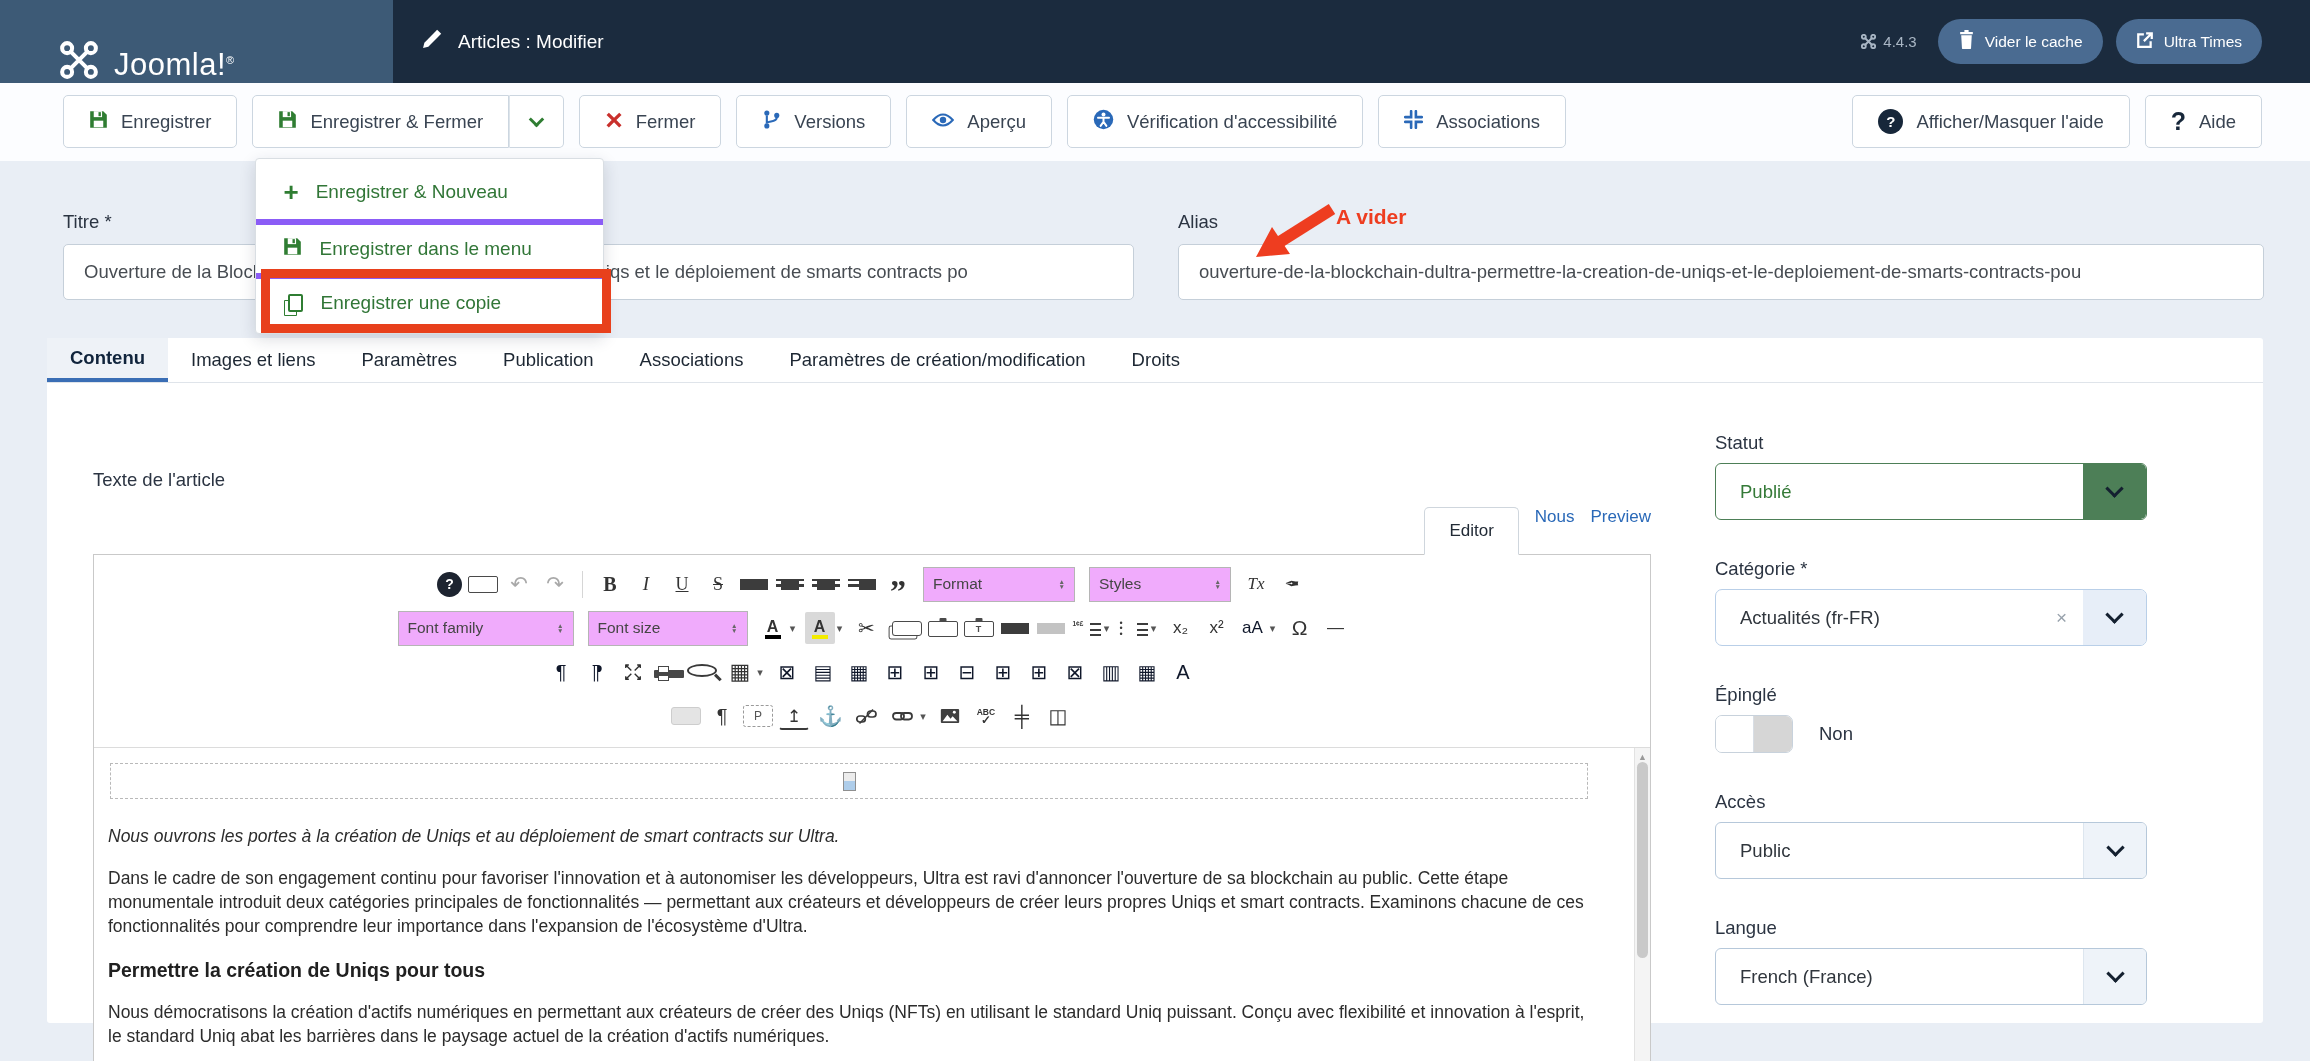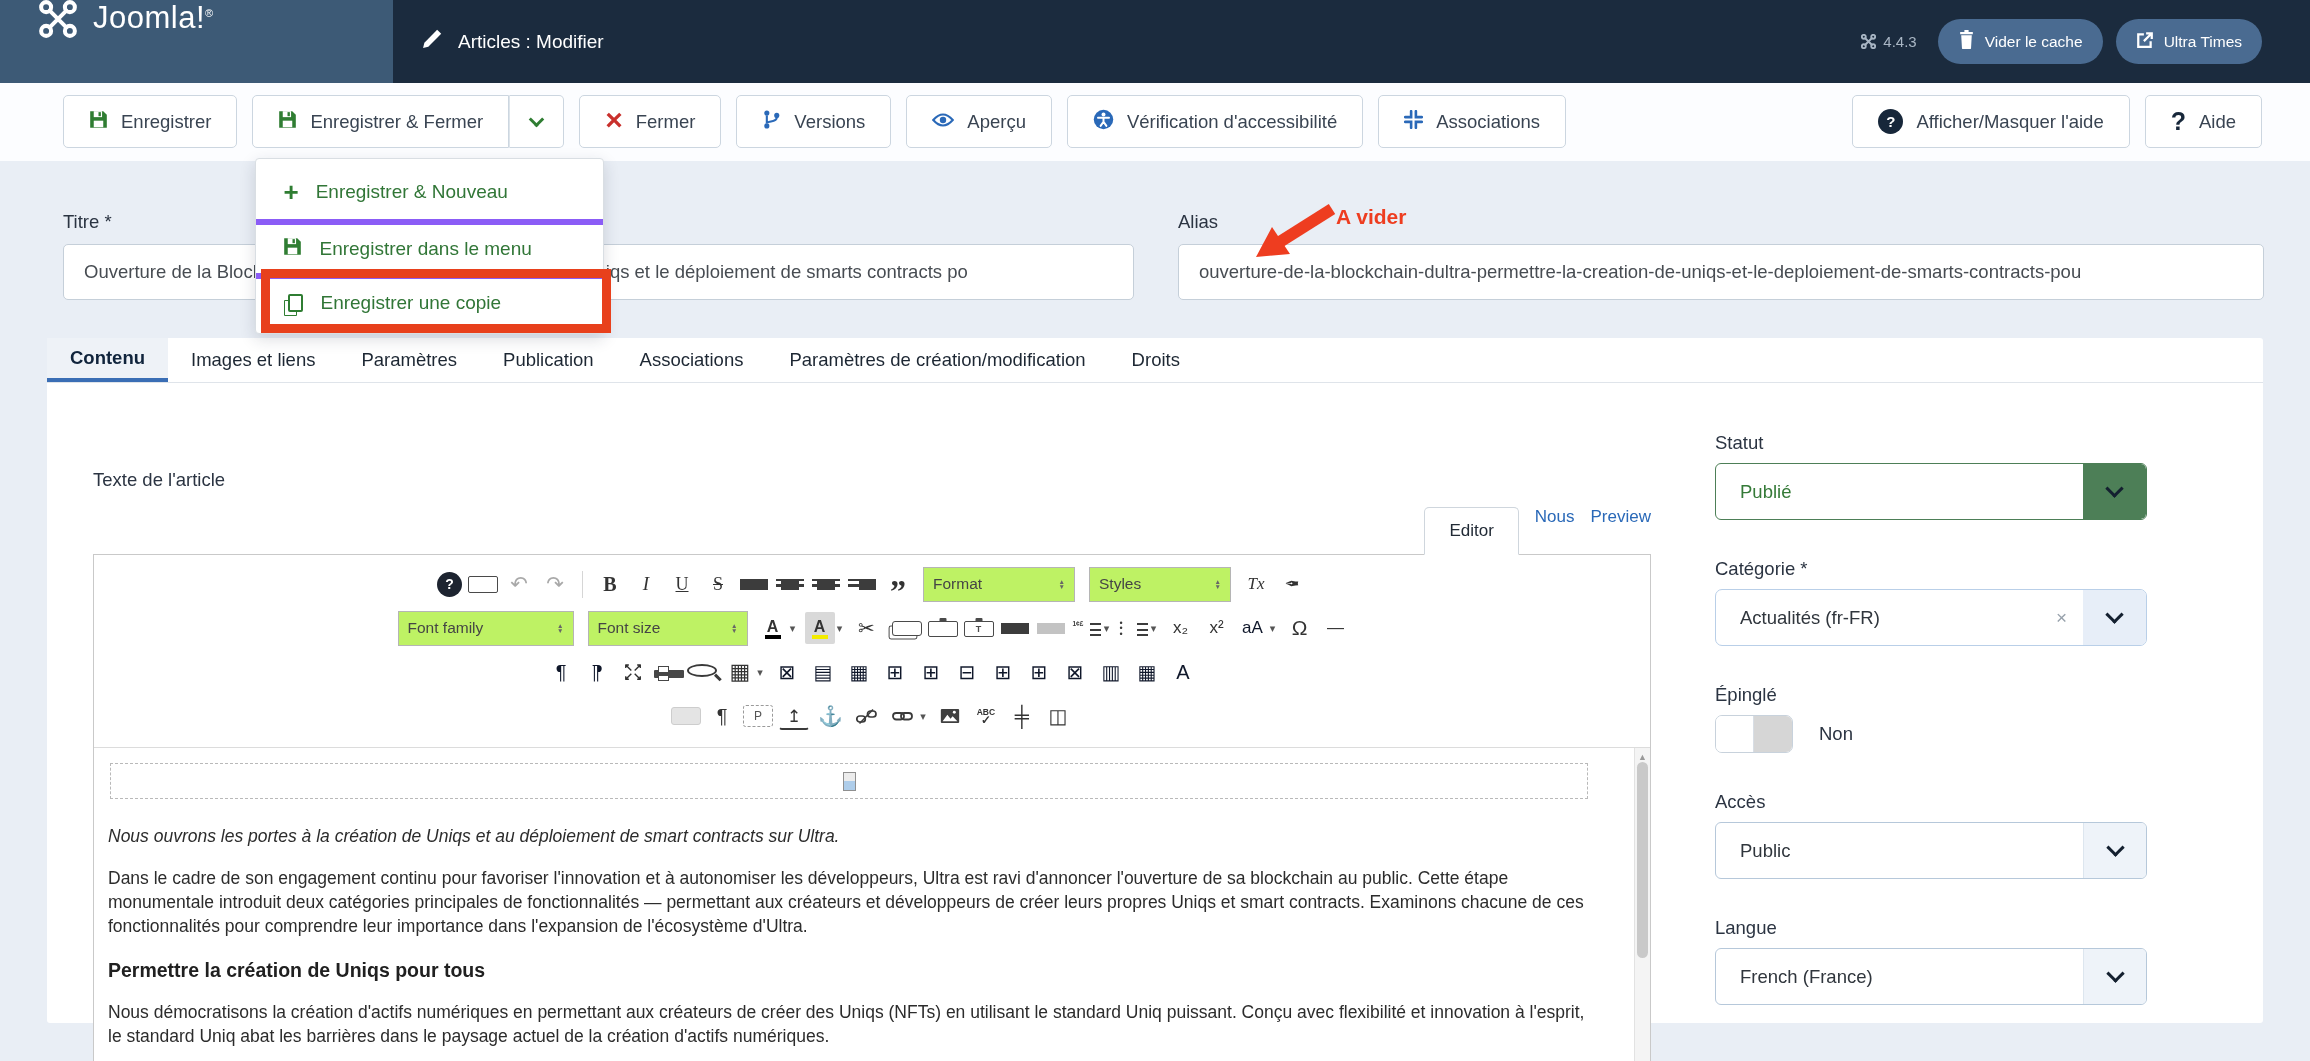--- a/index.html
+++ b/index.html
@@ -2,21 +2,21 @@
 <html lang="fr"><head>
 <meta charset="utf-8">
 <style>
   *{box-sizing:border-box;margin:0;padding:0}
   html,body{width:2310px;height:1061px;overflow:hidden}
   body{font-family:"Liberation Sans",sans-serif;background:#e9eef5;color:#2b3442}
   i,em{font-style:normal}
 
   
   .topbar{height:83px;background:#1b2b3e;display:flex;align-items:stretch}
-  .logo-block{width:393px;background:#3d5a76;display:flex;align-items:flex-start;gap:16px;padding-left:39px;cursor:pointer}
+  .logo-block{width:393px;background:#3d5a76;display:flex;align-items:flex-end;gap:16px;padding-left:60px;cursor:pointer}
   .brand{color:#fff;font-size:31px;letter-spacing:.5px}
   .brand sup{font-size:11px}
   .page-head{display:flex;align-items:center;gap:15px;padding-left:26px}
   .page-head h1{color:#fff;font-size:19px;font-weight:400}
   .top-right{margin-left:auto;display:flex;align-items:center;gap:13px;padding-right:48px}
   .version{display:flex;align-items:center;gap:7px;color:#a9b6c4;font-size:15px;margin-right:8px}
   .pill{display:flex;align-items:center;gap:10px;height:45px;padding:0 20px;border:none;border-radius:23px;background:#4a6b91;color:#fff;font-size:15.5px;font-family:inherit;cursor:pointer}
 
   
   .toolbar{background:#fcfdff;display:flex;align-items:center;gap:15px;padding:12px 48px 13px 63px;position:relative;z-index:20}
@@ -63,21 +63,21 @@
   .ed-tabs{position:absolute;right:0;bottom:-1px;display:flex;gap:16px}
   .vtab-link{color:#2a69b8;font-size:17px;padding-bottom:15px;cursor:pointer}
   .vtab-active{background:#fff;border:1px solid #cfd6dd;border-bottom:1px solid #fff;border-radius:5px 5px 0 0;padding:13px 24px;font-size:17px;color:#222b36;position:relative;z-index:2;cursor:pointer}
 
   
   .editor{border:1px solid #c9c9c9;background:#fff;height:515px;overflow:hidden;position:relative}
   .tb{padding:7px 0 9px;border-bottom:1px solid #dcdcdc}
   .tb-row{display:flex;justify-content:center;align-items:center;min-height:44px}
   .tbi{min-width:30px;height:32px;margin:1px 3px;padding:0 2px;display:inline-flex;align-items:center;justify-content:center;font-size:17px;color:#333;border-radius:3px;cursor:pointer;border:1px solid transparent}
   .tb-sep{width:1px;height:27px;background:#d6d6d6;margin:0 9px}
-  .tb-select{height:35px;border:1px solid #b5b5b5;background:#bef264;display:inline-flex;align-items:center;justify-content:space-between;padding:0 9px;margin:0 7px;font-size:15.5px;color:#454545;cursor:pointer}
+  .tb-select{height:35px;border:1px solid #b5b5b5;background:#f0abfc;display:inline-flex;align-items:center;justify-content:space-between;padding:0 9px;margin:0 7px;font-size:15.5px;color:#454545;cursor:pointer}
   .sel-format{width:152px}.sel-styles{width:142px}.sel-font_family{width:176px}.sel-font_size{width:160px}
   .spin{font-size:6.5px;line-height:5px;color:#666;text-align:center;font-weight:400}
   .circ{background:#1d2430;color:#fff;border-radius:50%;width:25px;height:25px;min-width:25px;font-size:14px;font-weight:700}
   .f-b{font-weight:800;font-size:20px;font-family:"Liberation Serif",serif}
   .f-i{font-style:italic;font-family:"Liberation Serif",serif;font-size:19px}
   .f-u{text-decoration:underline;font-family:"Liberation Serif",serif;font-size:18px}
   .f-s{text-decoration:line-through;font-family:"Liberation Serif",serif;font-size:18px}
   .quote{font-family:"Liberation Serif",serif;font-size:32px;font-weight:700;line-height:8px;padding-top:14px}
   .tx{font-style:italic;font-family:"Liberation Serif",serif;font-size:17px}
   .painter{font-size:18px;transform:scaleX(-1)}

